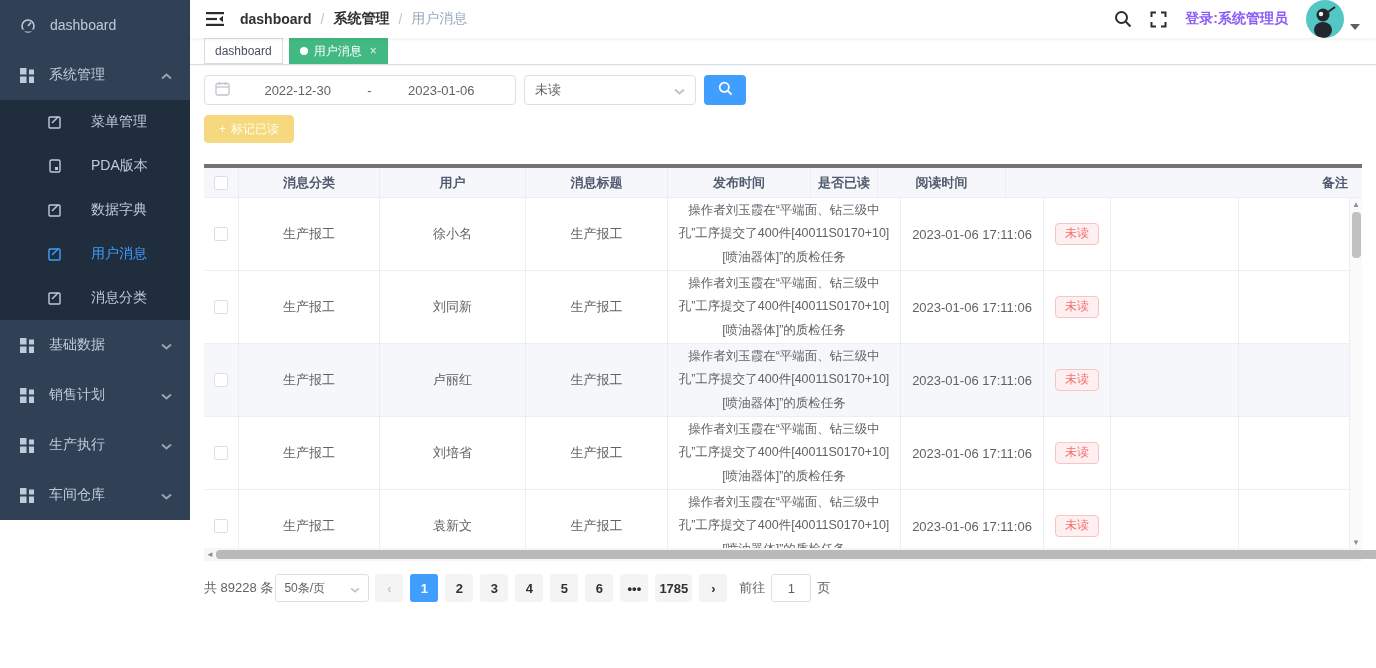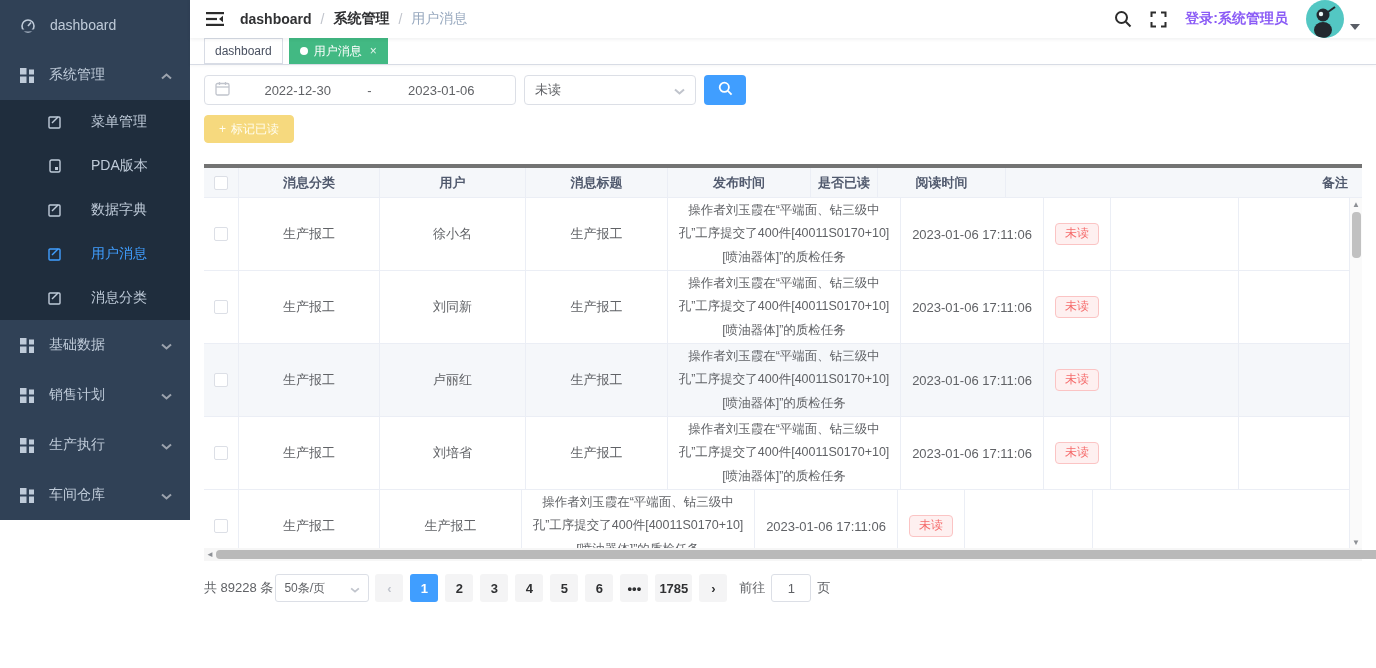--- a/index.html
+++ b/index.html
@@ -429,20 +429,21 @@
             </div>
           <div class="td col-rtime"></div>
           <div class="td col-note"></div>
         </div>
 
         <div class="tr">
           <div class="td col-check">
               <span class="checkbox"></span>
             </div>
           <div class="td col-cat">生产报工</div>
+          <div class="td col-user">袁新文</div>
           <div class="td col-title">生产报工</div>
           <div class="td col-body">操作者刘玉霞在“平端面、钻三级中孔”工序提交了400件[40011S0170+10][喷油器体]”的质检任务</div>
           <div class="td col-time">2023-01-06 17:11:06</div>
           <div class="td col-read">
               <span class="badge-unread">未读</span>
             </div>
           <div class="td col-rtime"></div>
           <div class="td col-note"></div>
         </div>
 

